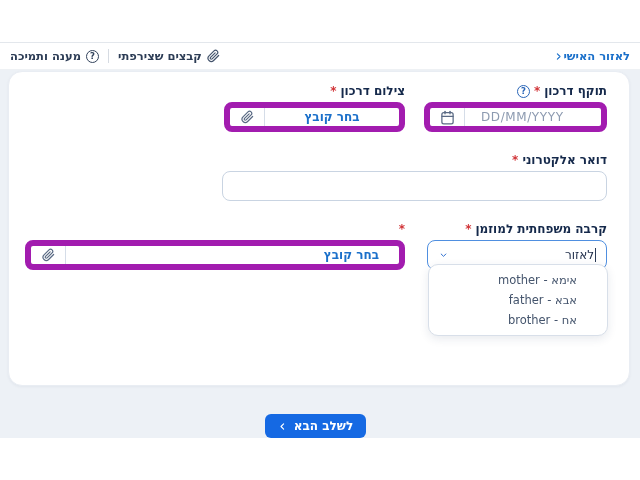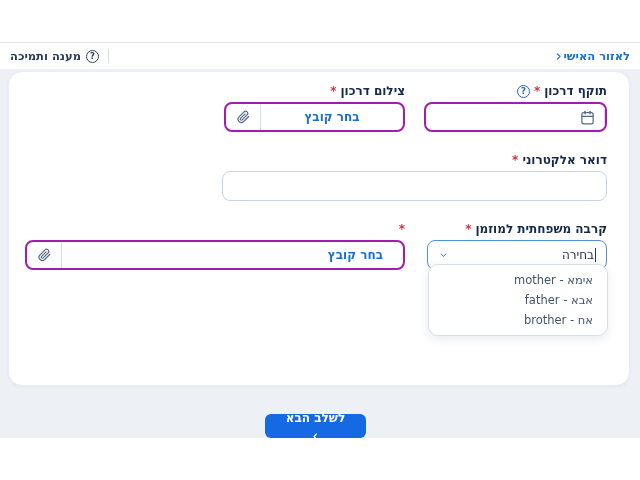--- a/index.html
+++ b/index.html
@@ -46,21 +46,21 @@
   .form-row.row3 { gap:22px; margin-bottom:0; }
 
   .field-label {
     display:flex; align-items:center; gap:4px;
     font-size:12px; font-weight:700; color:#15294b;
     line-height:13px; margin-bottom:4px;
   }
   .req { color:#d13438; font-weight:700; }
 
   .input {
-    height:30px; border:2px solid #a21caf; border-radius:8px;
+    height:30px; border:6px solid #a21caf; border-radius:8px;
     background:#fff; display:flex; align-items:stretch; overflow:hidden;
   }
   .icon-section {
     width:34px; display:flex; align-items:center; justify-content:center;
     border-right:1px solid #d5dde8; 
     flex:none;
   }
   
   .input .icon-section { border-right:none; border-left:none; }
   .input .text-part { flex:1; display:flex; align-items:center; }
@@ -90,49 +90,56 @@
     padding:0 10px; cursor:pointer;
   }
   .caret { width:1px; height:14px; background:#2a3a55; flex:none; }
   .select-text { font-size:12px; color:#1e2c48; margin-right:1px; }
   .select-chevron { margin-inline-start:auto; display:flex; align-items:center; }
 
   .dropdown {
     position:absolute; top:194px; right:32px; width:180px;
     background:#fff; border:1px solid #d8dfe9; border-radius:10px;
     box-shadow:0 3px 10px rgba(30,50,90,.10);
-    padding:5px 0; direction:rtl; z-index:5;
+    padding:5px 16px; direction:rtl; z-index:5;
   }
   .option {
     height:20px; display:flex; align-items:center; justify-content:flex-start;
     padding:0 14px; font-size:11.5px; color:#44546c; cursor:pointer;
   }
 
   .next-btn {
     position:absolute; top:344px; left:265px; width:101px; height:24px;
     background:#1569e3; border:none; border-radius:6px; color:#fff;
     display:flex; align-items:center; justify-content:center; gap:7px;
     direction:rtl; font-size:12px; font-weight:600; cursor:pointer;
     font-family:inherit;
-    flex-direction:column;
   }
 </style>
 </head>
 <body>
 
 <div class="topbar">
   <div class="back-link">
     <span>לאזור האישי</span>
     <span style="display:flex;align-items:center;">
       <svg width="9" height="9" viewBox="0 0 24 24" fill="none" stroke="#1b70ca" stroke-width="3" stroke-linecap="round" stroke-linejoin="round">
           <polyline points="9 5 16 12 9 19"></polyline>
         </svg>
     </span>
   </div>
   <div class="bar-links">
+    <div class="bar-link">
+      <span style="display:flex;align-items:center;">
+        <svg width="13" height="14" viewBox="0 0 24 24" fill="none" stroke="#44546c" stroke-width="2.2" stroke-linecap="round" stroke-linejoin="round">
+            <path d="M21.44 11.05l-9.19 9.19a6 6 0 0 1-8.49-8.49l9.19-9.19a4 4 0 0 1 5.66 5.66l-9.2 9.19a2 2 0 0 1-2.83-2.83l8.49-8.48"></path>
+          </svg>
+      </span>
+      <span>קבצים שצירפתי</span>
+    </div>
     <div class="bar-divider"></div>
     <div class="bar-link">
       <span class="help-badge">?</span>
       <span>מענה ותמיכה</span>
     </div>
   </div>
 </div>
 
 <div class="content-bg">
 
@@ -140,20 +147,23 @@
     <div class="card-inner">
 
       <div class="form-row">
         <div class="w-validity">
           <div class="field-label">
             <span>תוקף דרכון</span>
             <span class="req">*</span>
             <span class="help-badge blue">?</span>
           </div>
           <div class="input">
+            <div class="text-part date">
+              <span class="placeholder-text">DD/MM/YYYY</span>
+            </div>
             <div class="divider-line"></div>
             <div class="icon-section">
               <svg width="15" height="15" viewBox="0 0 24 24" fill="none" stroke="#5a6a84" stroke-width="2" stroke-linecap="round" stroke-linejoin="round">
                   <rect x="3" y="4" width="18" height="18" rx="3"></rect>
                   <line x1="16" y1="2" x2="16" y2="6"></line>
                   <line x1="8" y1="2" x2="8" y2="6"></line>
                   <line x1="3" y1="10" x2="21" y2="10"></line>
                 </svg>
             </div>
           </div>
@@ -189,21 +199,21 @@
       </div>
 
       <div class="form-row row3">
         <div class="w-select">
           <div class="field-label">
             <span>קרבה משפחתית למוזמן</span>
             <span class="req">*</span>
           </div>
           <div class="select-box">
             <span class="caret"></span>
-            <span class="select-text">בחירה</span>
+            <span class="select-text">לאזור</span>
             <span class="select-chevron">
               <svg width="11" height="8" viewBox="0 0 24 24" fill="none" stroke="#2e6fd0" stroke-width="3" stroke-linecap="round" stroke-linejoin="round">
                   <polyline points="5 9 12 16 19 9"></polyline>
                 </svg>
             </span>
           </div>
         </div>
 
         <div class="w-docs">
           <div class="field-label">

